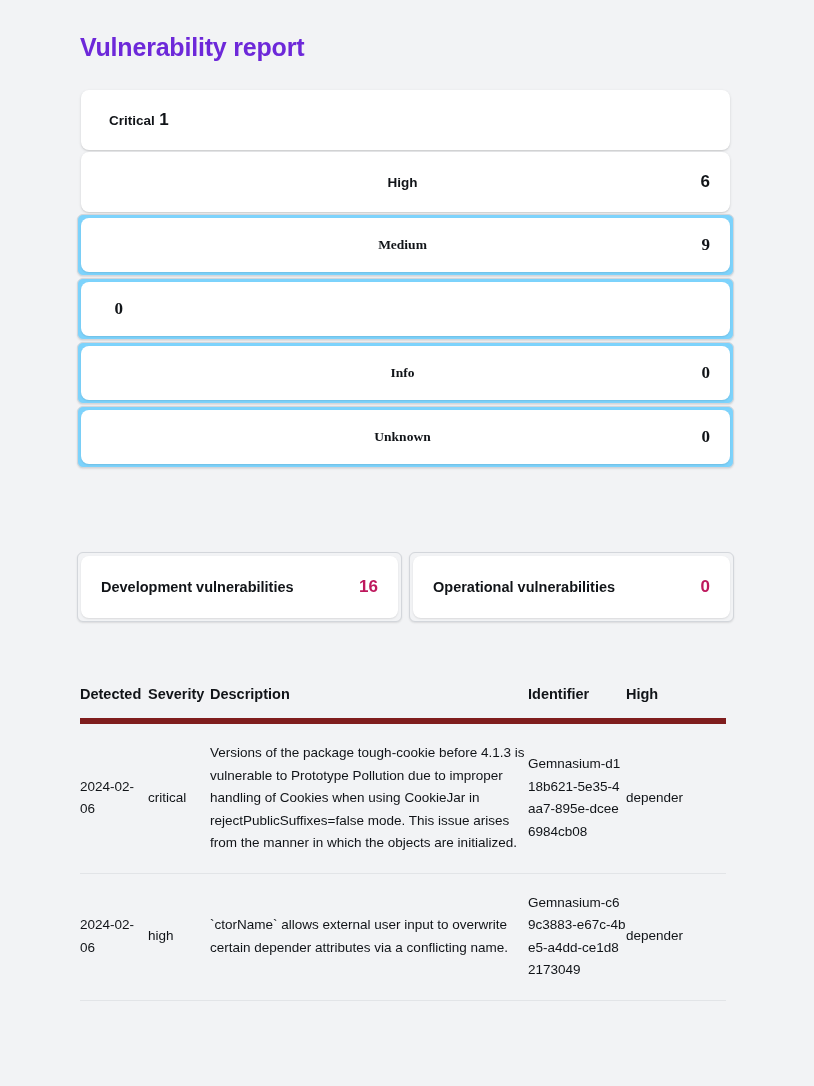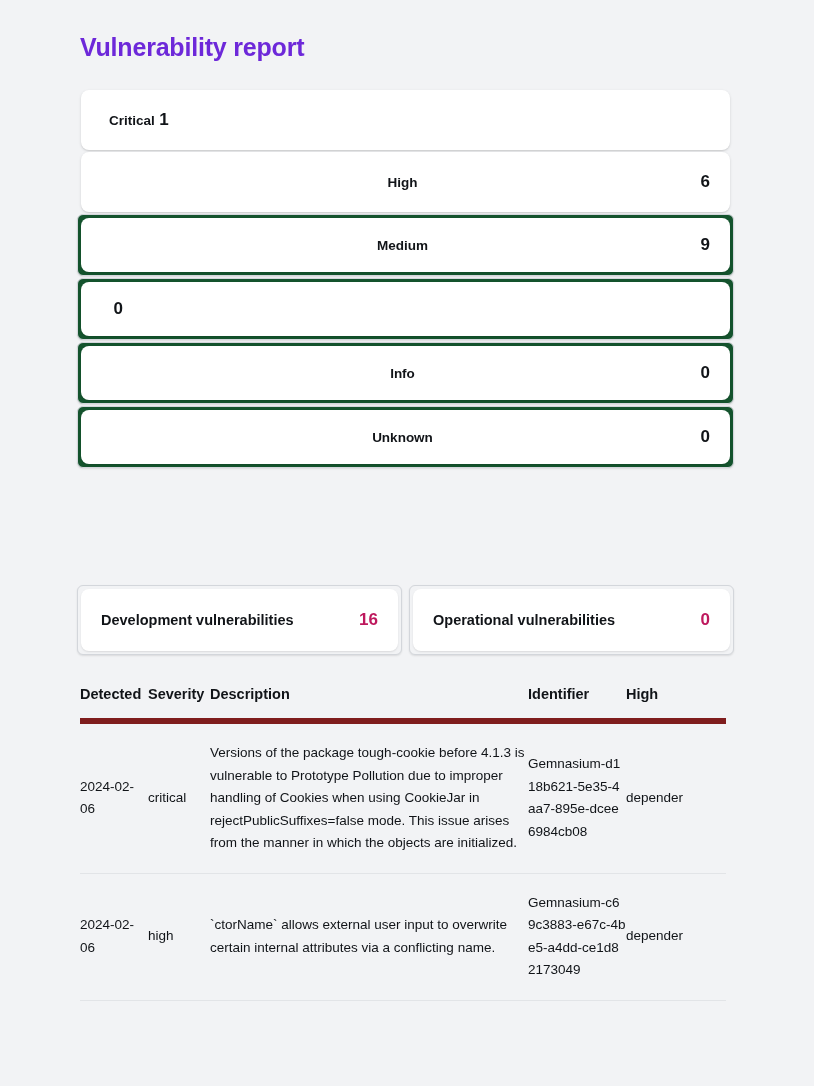--- a/index.html
+++ b/index.html
@@ -43,25 +43,26 @@
   }
 
   
   .sev-wrap {
     box-sizing: border-box;
     width: 657px;
     margin-bottom: 2px;
     padding: 0;
   }
   .sev-wrap.framed {
-    background: #14532d;
+    background: #7dd3fc;
     border: 1px solid #d3d6db;
     border-radius: 6px;
     padding: 3px;
     box-shadow: 0 1px 2px rgba(0,0,0,0.10);
+    font-family: Liberation Serif, serif;
   }
   .sev-wrap.plain {
     padding: 0 4px 0 4px;
   }
 
   .sev-card {
     box-sizing: border-box;
     background: #ffffff;
     border-radius: 8px;
     height: 60px;
@@ -114,21 +115,20 @@
     gap: 7px;
   }
   .sum-wrap {
     box-sizing: border-box;
     flex: 1 1 0;
     background: #f2f3f5;
     border: 1px solid #d3d6db;
     border-radius: 6px;
     padding: 3px;
     box-shadow: 0 1px 2px rgba(0,0,0,0.10);
-    margin-top: 33px;
   }
   .sum-card {
     box-sizing: border-box;
     background: #ffffff;
     border-radius: 8px;
     height: 62px;
     display: flex;
     align-items: center;
     justify-content: space-between;
     padding: 0 20px;
@@ -285,21 +285,21 @@
         <tr>
           <td class="cell-detected">2024-02-06</td>
           <td class="cell-severity">critical</td>
           <td class="cell-description">Versions of the package tough-cookie before 4.1.3 is vulnerable to Prototype Pollution due to improper handling of Cookies when using CookieJar in rejectPublicSuffixes=false mode. This issue arises from the manner in which the objects are initialized.</td>
           <td class="cell-identifier">Gemnasium-d118b621-5e35-4aa7-895e-dcee6984cb08</td>
           <td class="cell-tool">depender</td>
         </tr>
         <tr>
           <td class="cell-detected">2024-02-06</td>
           <td class="cell-severity">high</td>
-          <td class="cell-description">`ctorName` allows external user input to overwrite certain internal attributes via a conflicting name.</td>
+          <td class="cell-description">`ctorName` allows external user input to overwrite certain depender attributes via a conflicting name.</td>
           <td class="cell-identifier">Gemnasium-c69c3883-e67c-4be5-a4dd-ce1d82173049</td>
           <td class="cell-tool">depender</td>
         </tr>
       </tbody>
     </table>
   </div>
 
 </div>
 
 </body></html>

